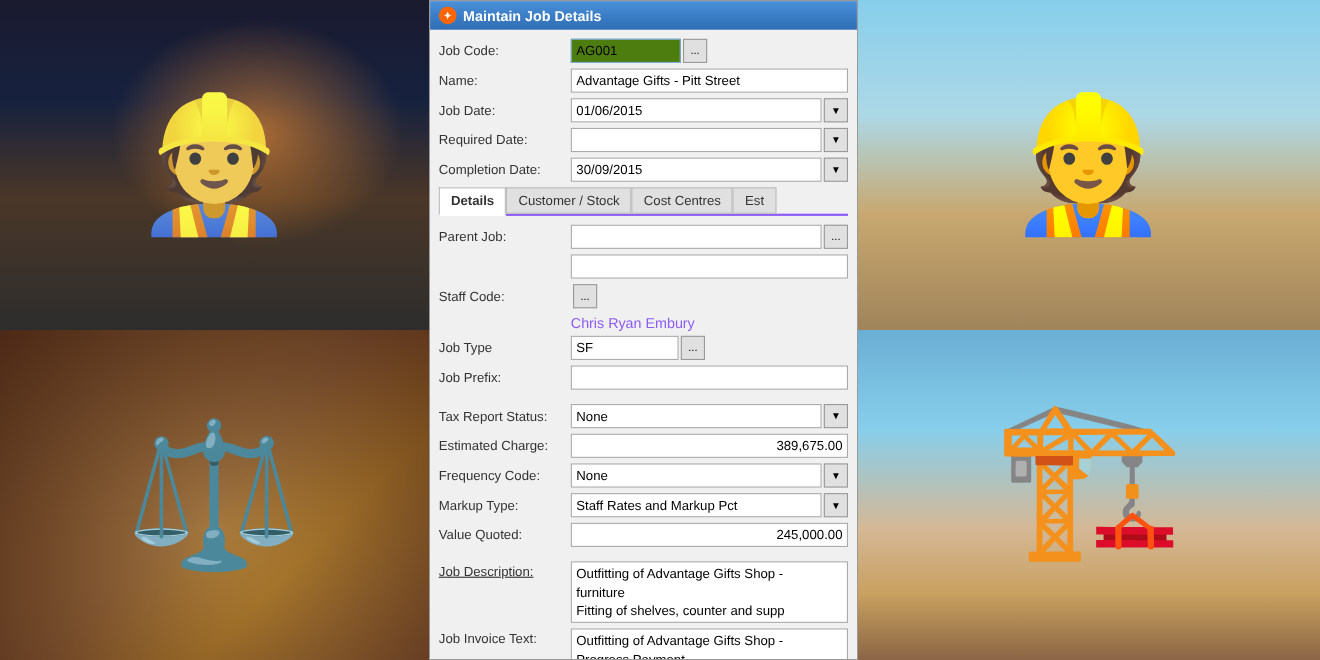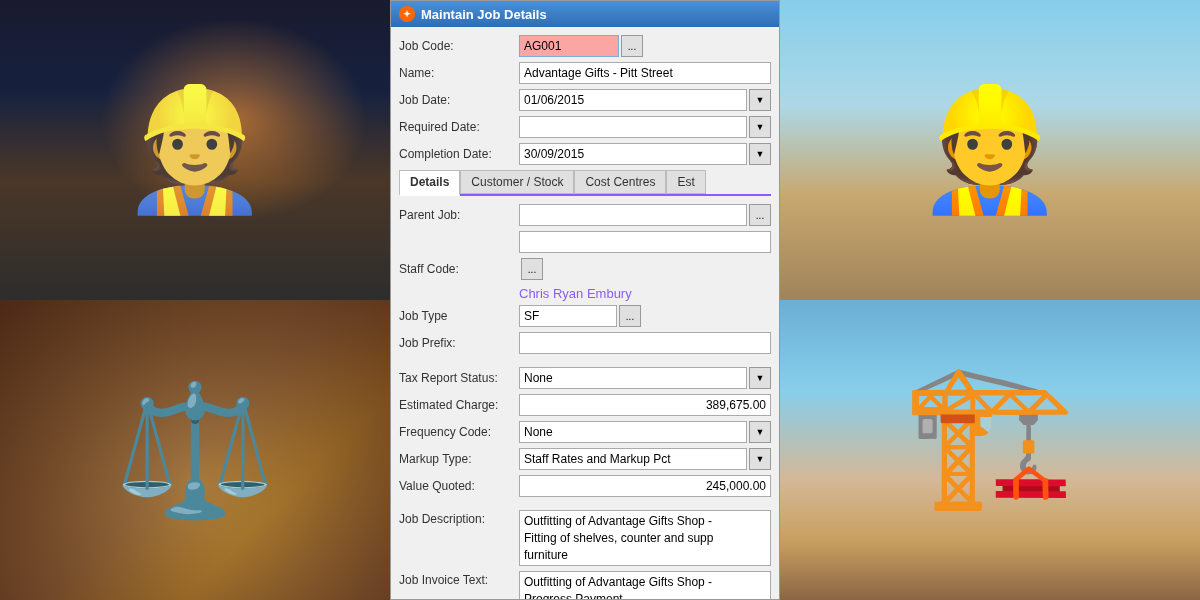--- a/index.html
+++ b/index.html
@@ -162,21 +162,21 @@
     .form-input {
       flex: 1;
       padding: 2px 4px;
       border: 1px solid #aaa;
       background: white;
       font-size: 12px;
       height: 22px;
     }
 
     .form-input-blue {
-      background: #fca5a5;
+      background: #4d7c0f;
       border: 1px solid #7badd9;
     }
 
     .btn-dots {
       width: 22px;
       height: 22px;
       background: #e0e0e0;
       border: 1px solid #999;
       cursor: pointer;
       display: flex;
@@ -369,25 +369,25 @@
       </div>
 
       <div class="form-row">
         <span class="form-label">Value Quoted:</span>
         <input class="form-input input-right" type="text" value="245,000.00" style="flex: 1 1 0%;">
       </div>
 
       <div class="section-gap"></div>
 
       <div class="form-row" style="align-items:flex-start;">
-        <span class="form-label" style="padding-top:2px;">Job Description:</span>
+        <span class="form-label" style="padding-top:2px;text-decoration:underline;">Job Description:</span>
         <div class="textarea-like">
           <div>Outfitting of Advantage Gifts Shop -</div>
+          <div>furniture</div>
           <div>Fitting of shelves, counter and supp</div>
-          <div>furniture</div>
         </div>
       </div>
 
       <div class="form-row" style="align-items:flex-start;">
         <span class="form-label" style="padding-top:2px;">Job Invoice Text:</span>
         <div class="textarea-like">
           <div>Outfitting of Advantage Gifts Shop -</div>
           <div>Progress Payment</div>
         </div>
       </div>

